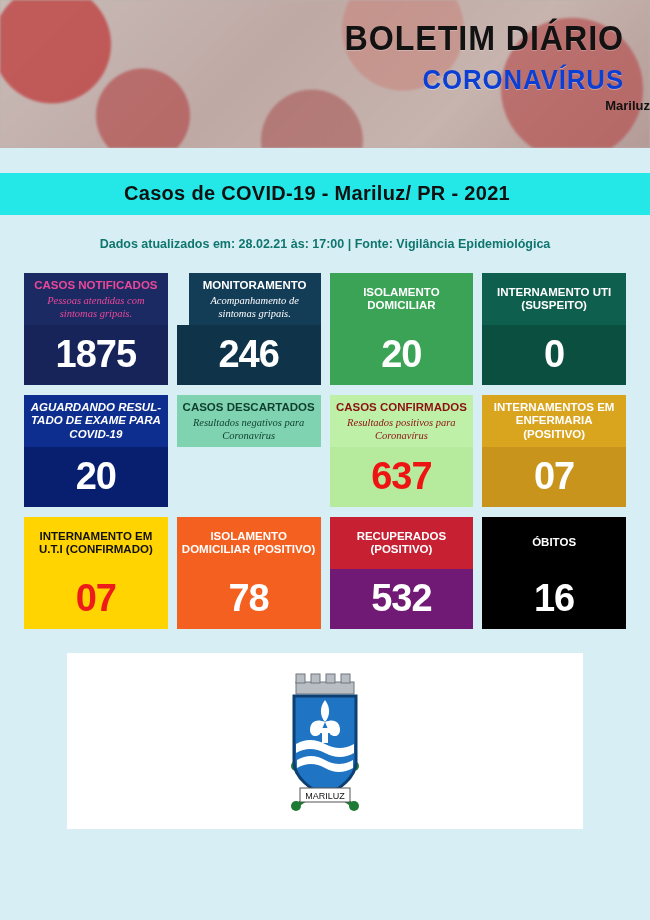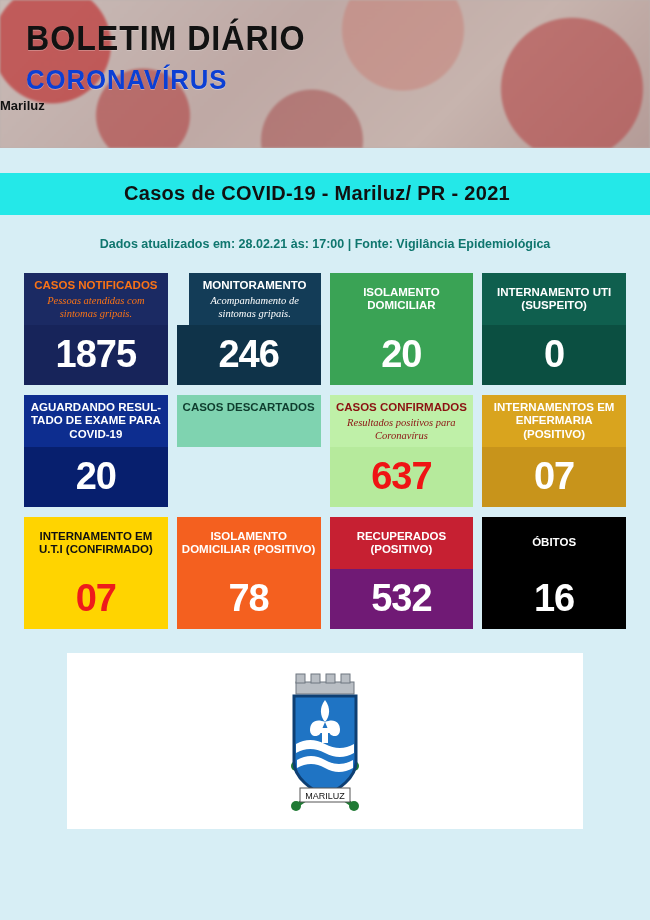--- a/index.html
+++ b/index.html
@@ -31,21 +31,21 @@
       radial-gradient(circle at 22% 78%, rgba(175,55,55,0.55) 0 46px, rgba(175,55,55,0) 48px),
       radial-gradient(circle at 62% 20%, rgba(200,120,110,0.45) 0 60px, rgba(200,120,110,0) 62px),
       radial-gradient(circle at 88% 60%, rgba(180,70,70,0.6) 0 70px, rgba(180,70,70,0) 72px),
       radial-gradient(circle at 48% 95%, rgba(160,60,60,0.45) 0 50px, rgba(160,60,60,0) 52px),
       linear-gradient(135deg, #c9bcb8 0%, #bfa9a5 40%, #c7b4ae 70%, #b49b97 100%);
     filter: blur(1px);
   }
   .header-inner {
     position: relative;
     z-index: 2;
-    text-align: left;
+    text-align: right;
   }
   .title-main {
     margin: 0;
     padding-top: 18px;
     font-size: 35px;
     font-weight: bold;
     letter-spacing: 1px;
     color: #121212;
     font-family: "Liberation Sans Narrow", "Liberation Sans", sans-serif;
     transform: scaleX(0.92);
@@ -127,34 +127,34 @@
   .card-value {
     text-align: center;
     font-size: 38px;
     font-weight: bold;
     line-height: 1;
     padding: 10px 0 12px 0;
     letter-spacing: -1px;
   }
 
   
-  .c-notificados .card-head { background: #1b2a63; color: #f97316; height: 52px; }
+  .c-notificados .card-head { background: #1b2a63; color: #ec4899; height: 52px; }
   .c-notificados .card-value { background: #17245a; color: #ffffff; }
 
   .c-monitoramento .card-head { background: #133c57; color: #ffffff; height: 52px; margin-left: 12px; }
   .c-monitoramento .card-value { background: #0f3349; color: #ffffff; }
 
   .c-isolamento .card-head { background: #3aa355; color: #ffffff; height: 52px; display:flex; align-items:center; justify-content:center;}
   .c-isolamento .card-value { background: #3aa355; color: #ffffff; }
 
   .c-uti-susp .card-head { background: #0f5f4e; color: #ffffff; height: 52px; display:flex; align-items:center; justify-content:center;}
   .c-uti-susp .card-value { background: #0b4f41; color: #ffffff; }
 
   
-  .c-aguardando .card-head { background: #0d2d8f; color: #ffffff; height: 52px; display:flex; align-items:center; justify-content:center;}
+  .c-aguardando .card-head { background: #0d2d8f; color: #ffffff; height: 52px; display:flex; align-items:center; justify-content:center;font-style:italic;}
   .c-aguardando .card-value { background: #071f6e; color: #ffffff; }
 
   .c-descartados .card-head { background: #7fd3b0; color: #0f3d2e; height: 52px; }
   .c-descartados .card-value { background: #6fc9a6; color: #0b3a7a; }
 
   .c-confirmados .card-head { background: #bff0a8; color: #8b1111; height: 52px; }
   .c-confirmados .card-value { background: #b6ea9c; color: #ef1414; }
 
   .c-enfermaria .card-head { background: #d9a41e; color: #ffffff; height: 52px; display:flex; align-items:center; justify-content:center;}
   .c-enfermaria .card-value { background: #c8941b; color: #ffffff; }
@@ -240,20 +240,21 @@
   <div class="card c-aguardando">
     <div class="card-head">
       <span class="card-title">AGUARDANDO RESUL-TADO DE EXAME PARA COVID-19</span>
     </div>
     <div class="card-value">20</div>
   </div>
 
   <div class="card c-descartados">
     <div class="card-head">
       <span class="card-title">CASOS DESCARTADOS</span>
+      <span class="card-desc">Resultados negativos para Coronavírus</span>
     </div>
   </div>
 
   <div class="card c-confirmados">
     <div class="card-head">
       <span class="card-title">CASOS CONFIRMADOS</span>
       <span class="card-desc">Resultados positivos para Coronavírus</span>
     </div>
     <div class="card-value">637</div>
   </div>

